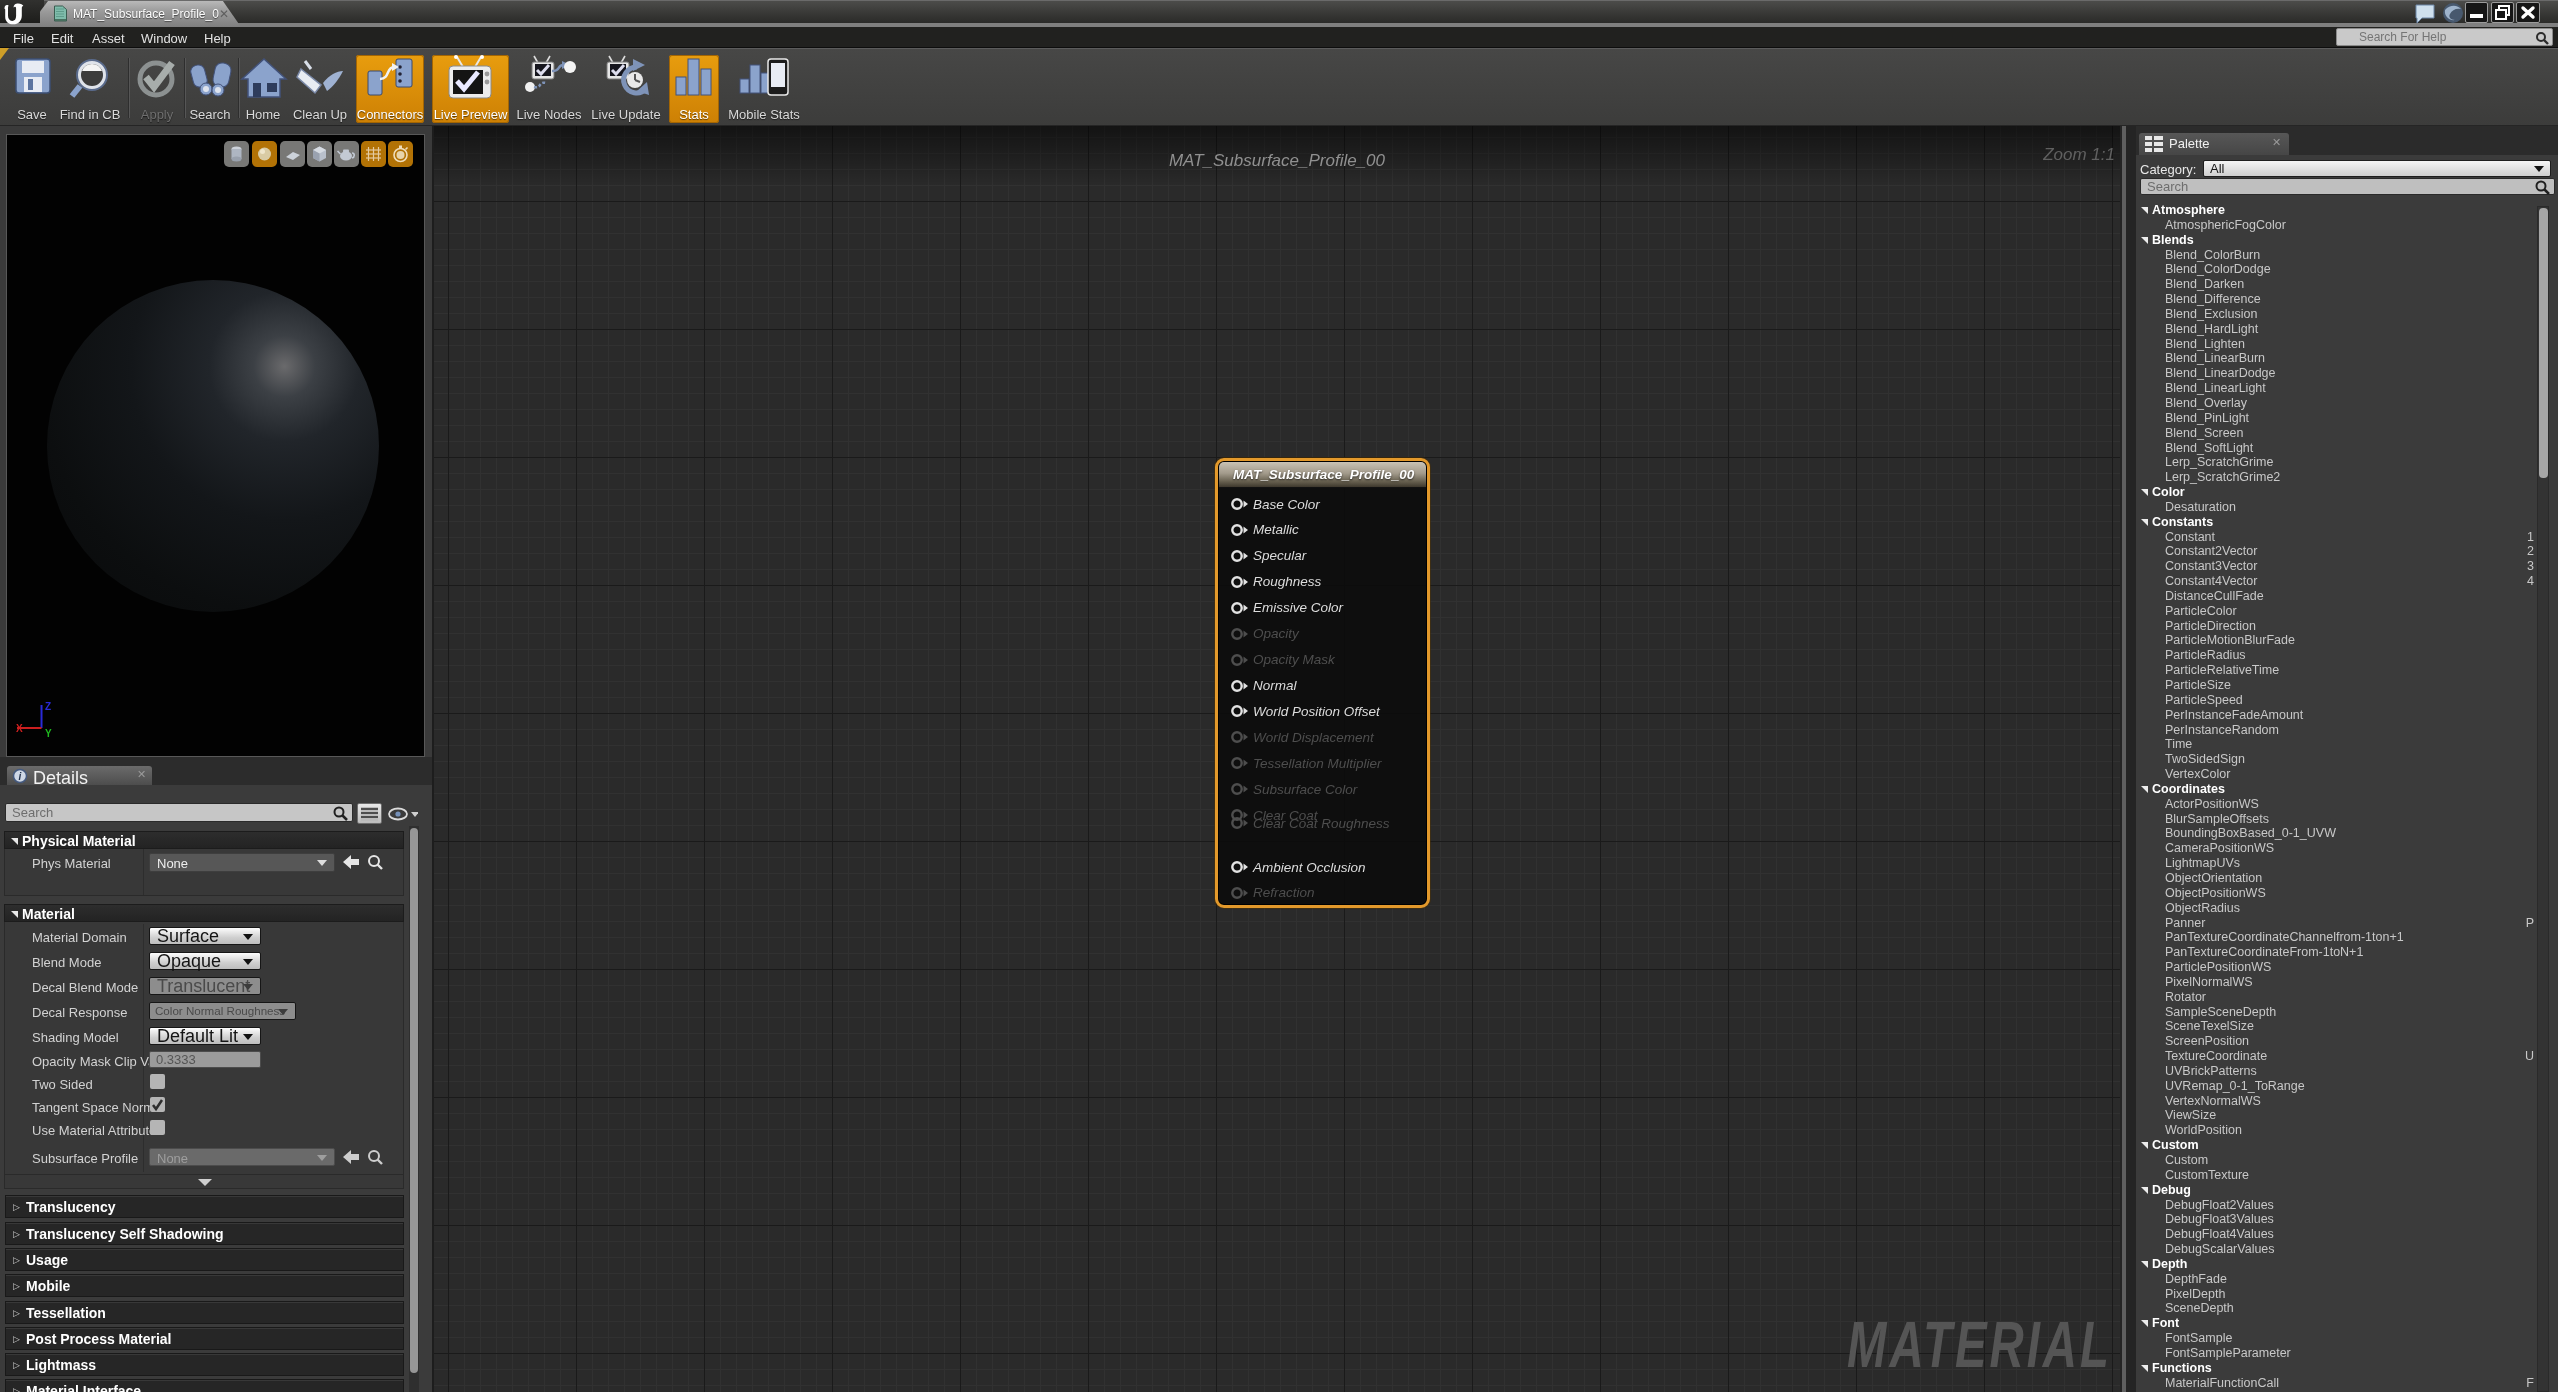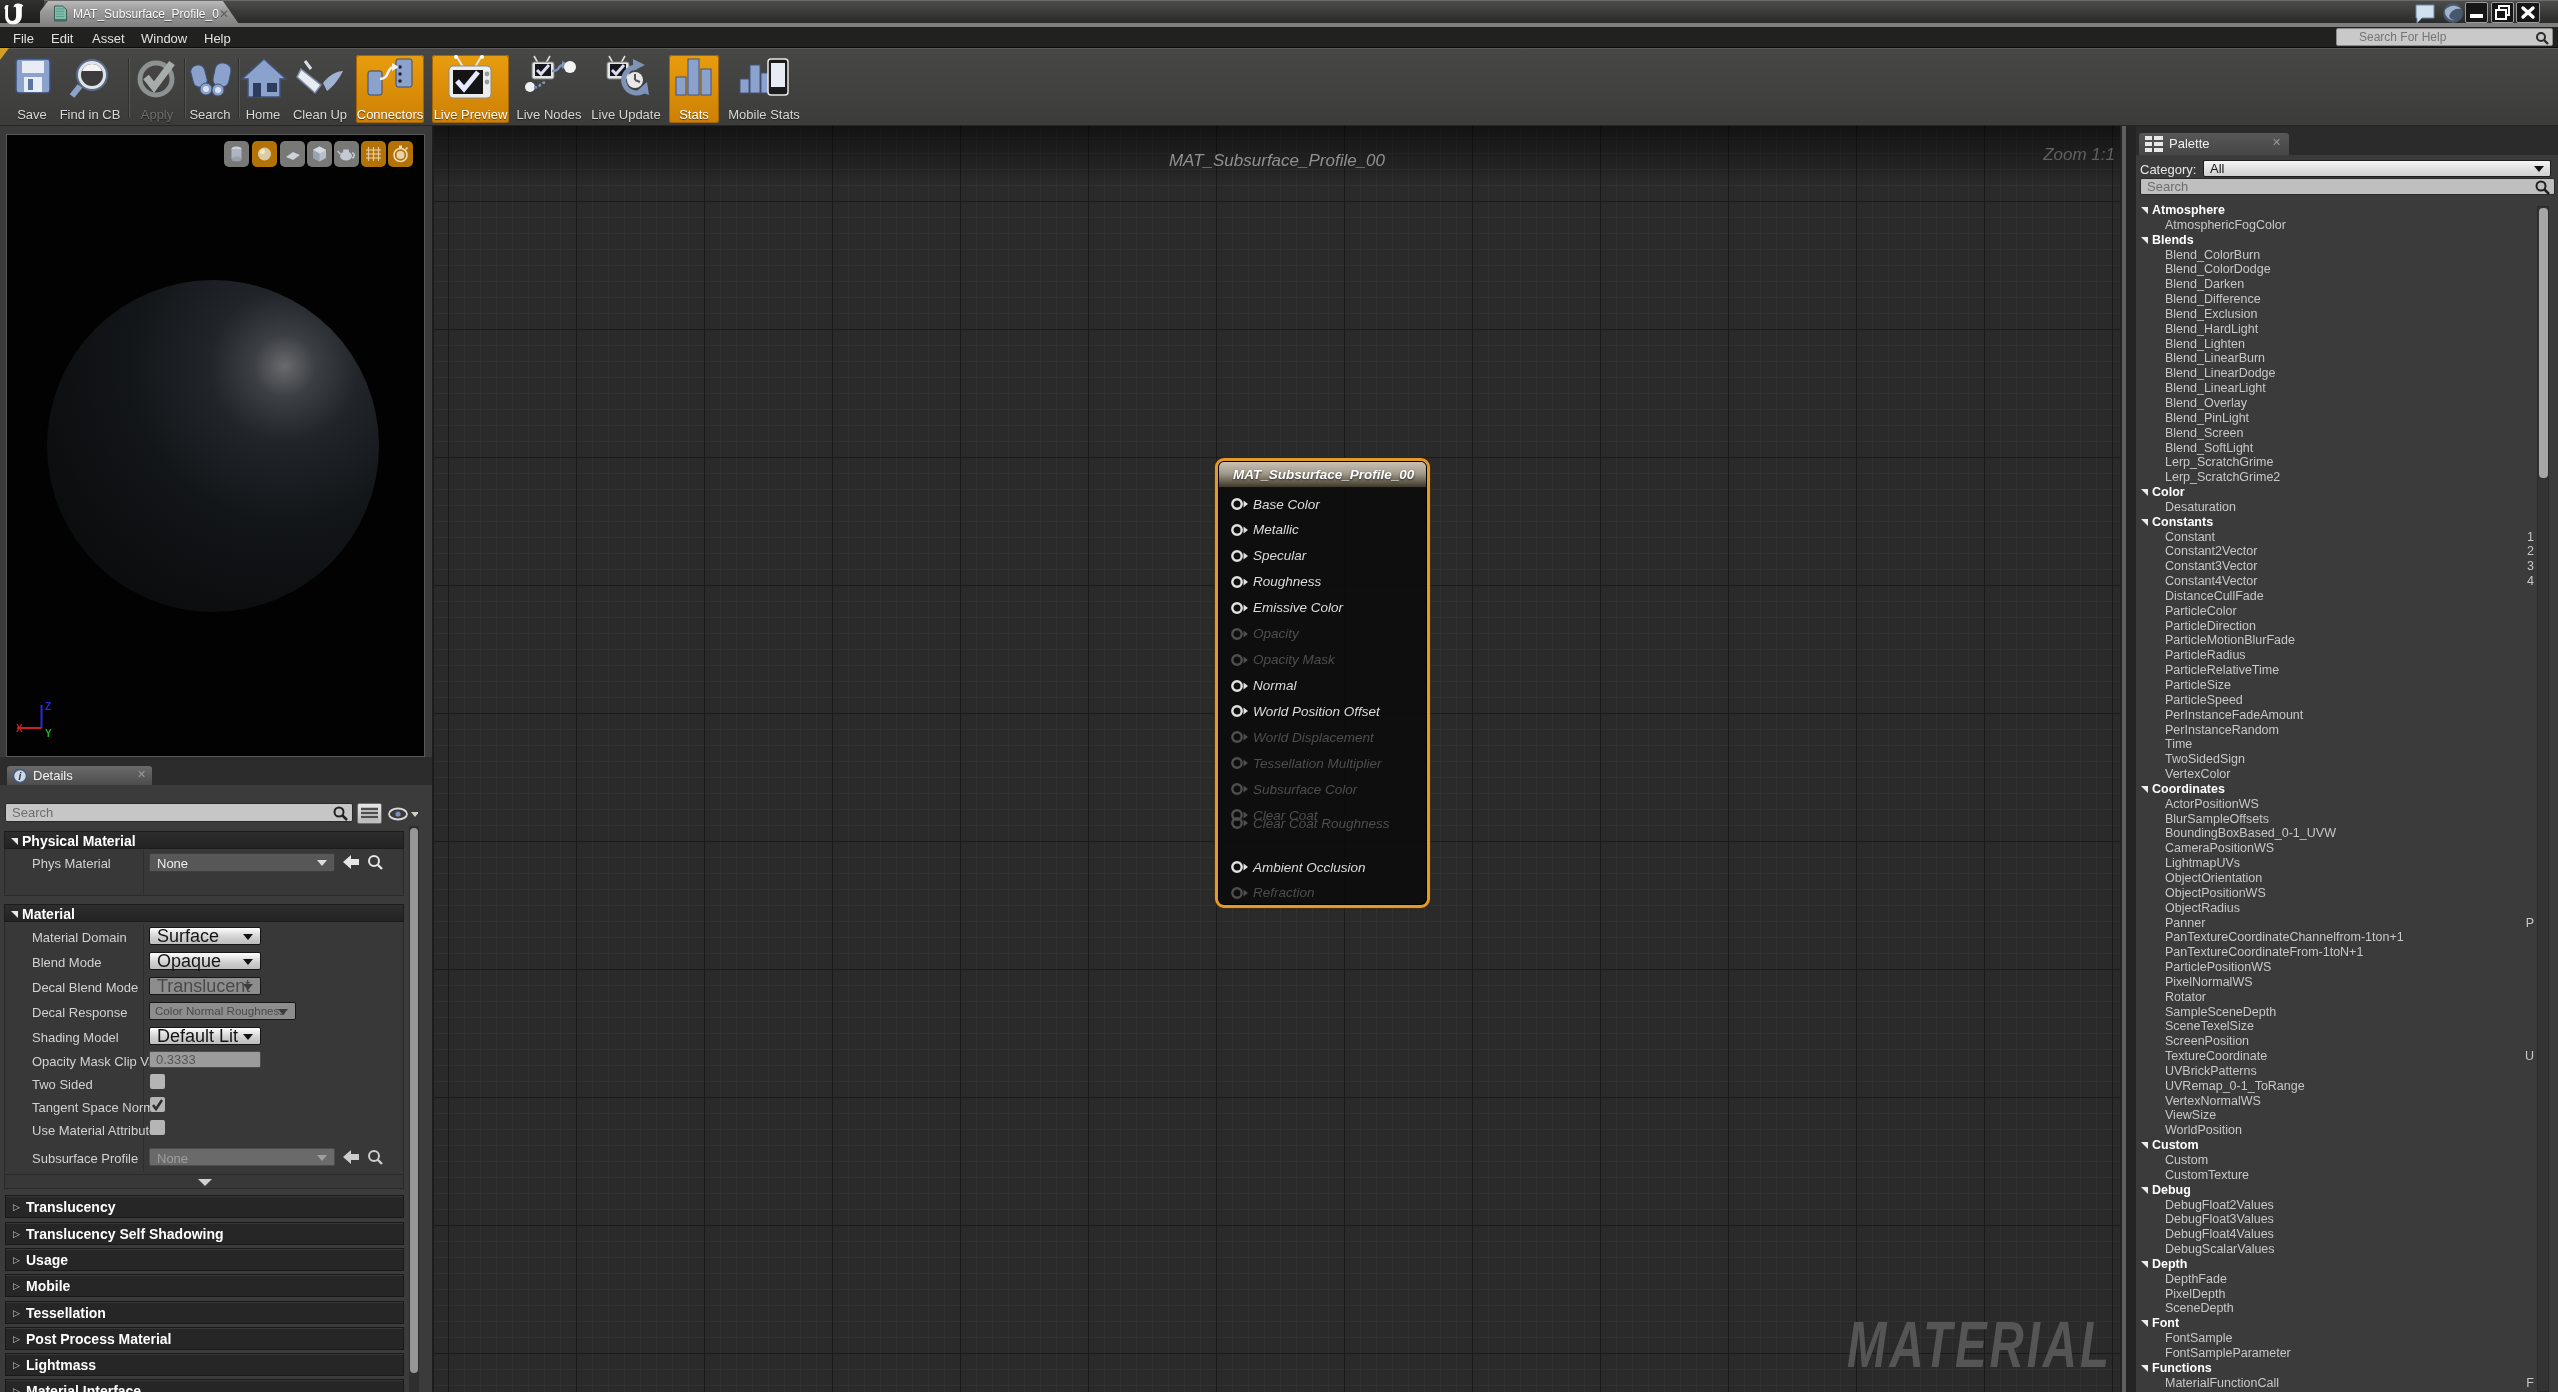--- a/index.html
+++ b/index.html
@@ -51,21 +51,21 @@
   #viewport { position:absolute; left:6px; top:8px; width:419px; height:623px;
     background:#020202; border:1px solid #585858; }
   .vbtn { position:absolute; top:6px; width:25px; height:26px; border-radius:5px;
     background:rgba(130,130,128,.92); }
   .vbtn.org { background:#b27205; }
   #gizmo { position:absolute; }
   
   #dtabstrip { position:absolute; left:0; top:631px; width:432px; height:28px; background:#2c2c2c; }
   #dtab { position:absolute; left:7px; top:640px; width:145px; height:19px;
     background:linear-gradient(#6b6b6b,#4d4d4d); border-radius:3px 3px 0 0; }
-  #dtab .t { position:absolute; left:26px; top:2px; font-size:13px; color:#f2f2f2; }
+  #dtab .t { position:absolute; left:26px; top:2px; font-size:18px; color:#f2f2f2; }
   #dtab .x { position:absolute; left:130px; top:2px; font-size:11px; color:#9a9a9a; }
   #dbody { position:absolute; left:0; top:659px; width:432px; height:607px; background:#3b3b3b; }
   #dsearch { position:absolute; left:5px; top:18px; width:348px; height:19px;
     background:#c6c6c6; border:1px solid #2a2a2a; border-radius:2px;
     font-size:13px; color:#6e6e6e; line-height:17px; padding-left:6px; }
   .dhead { position:absolute; left:4px; width:400px; height:18px;
     background:linear-gradient(#2d2d2d,#232323); color:#fff; font-weight:bold;
     font-size:14px; padding-left:17px; line-height:18px;
     border:1px solid #1c1c1c; }
   .dhead:before { content:""; position:absolute; left:6px; top:6px;

